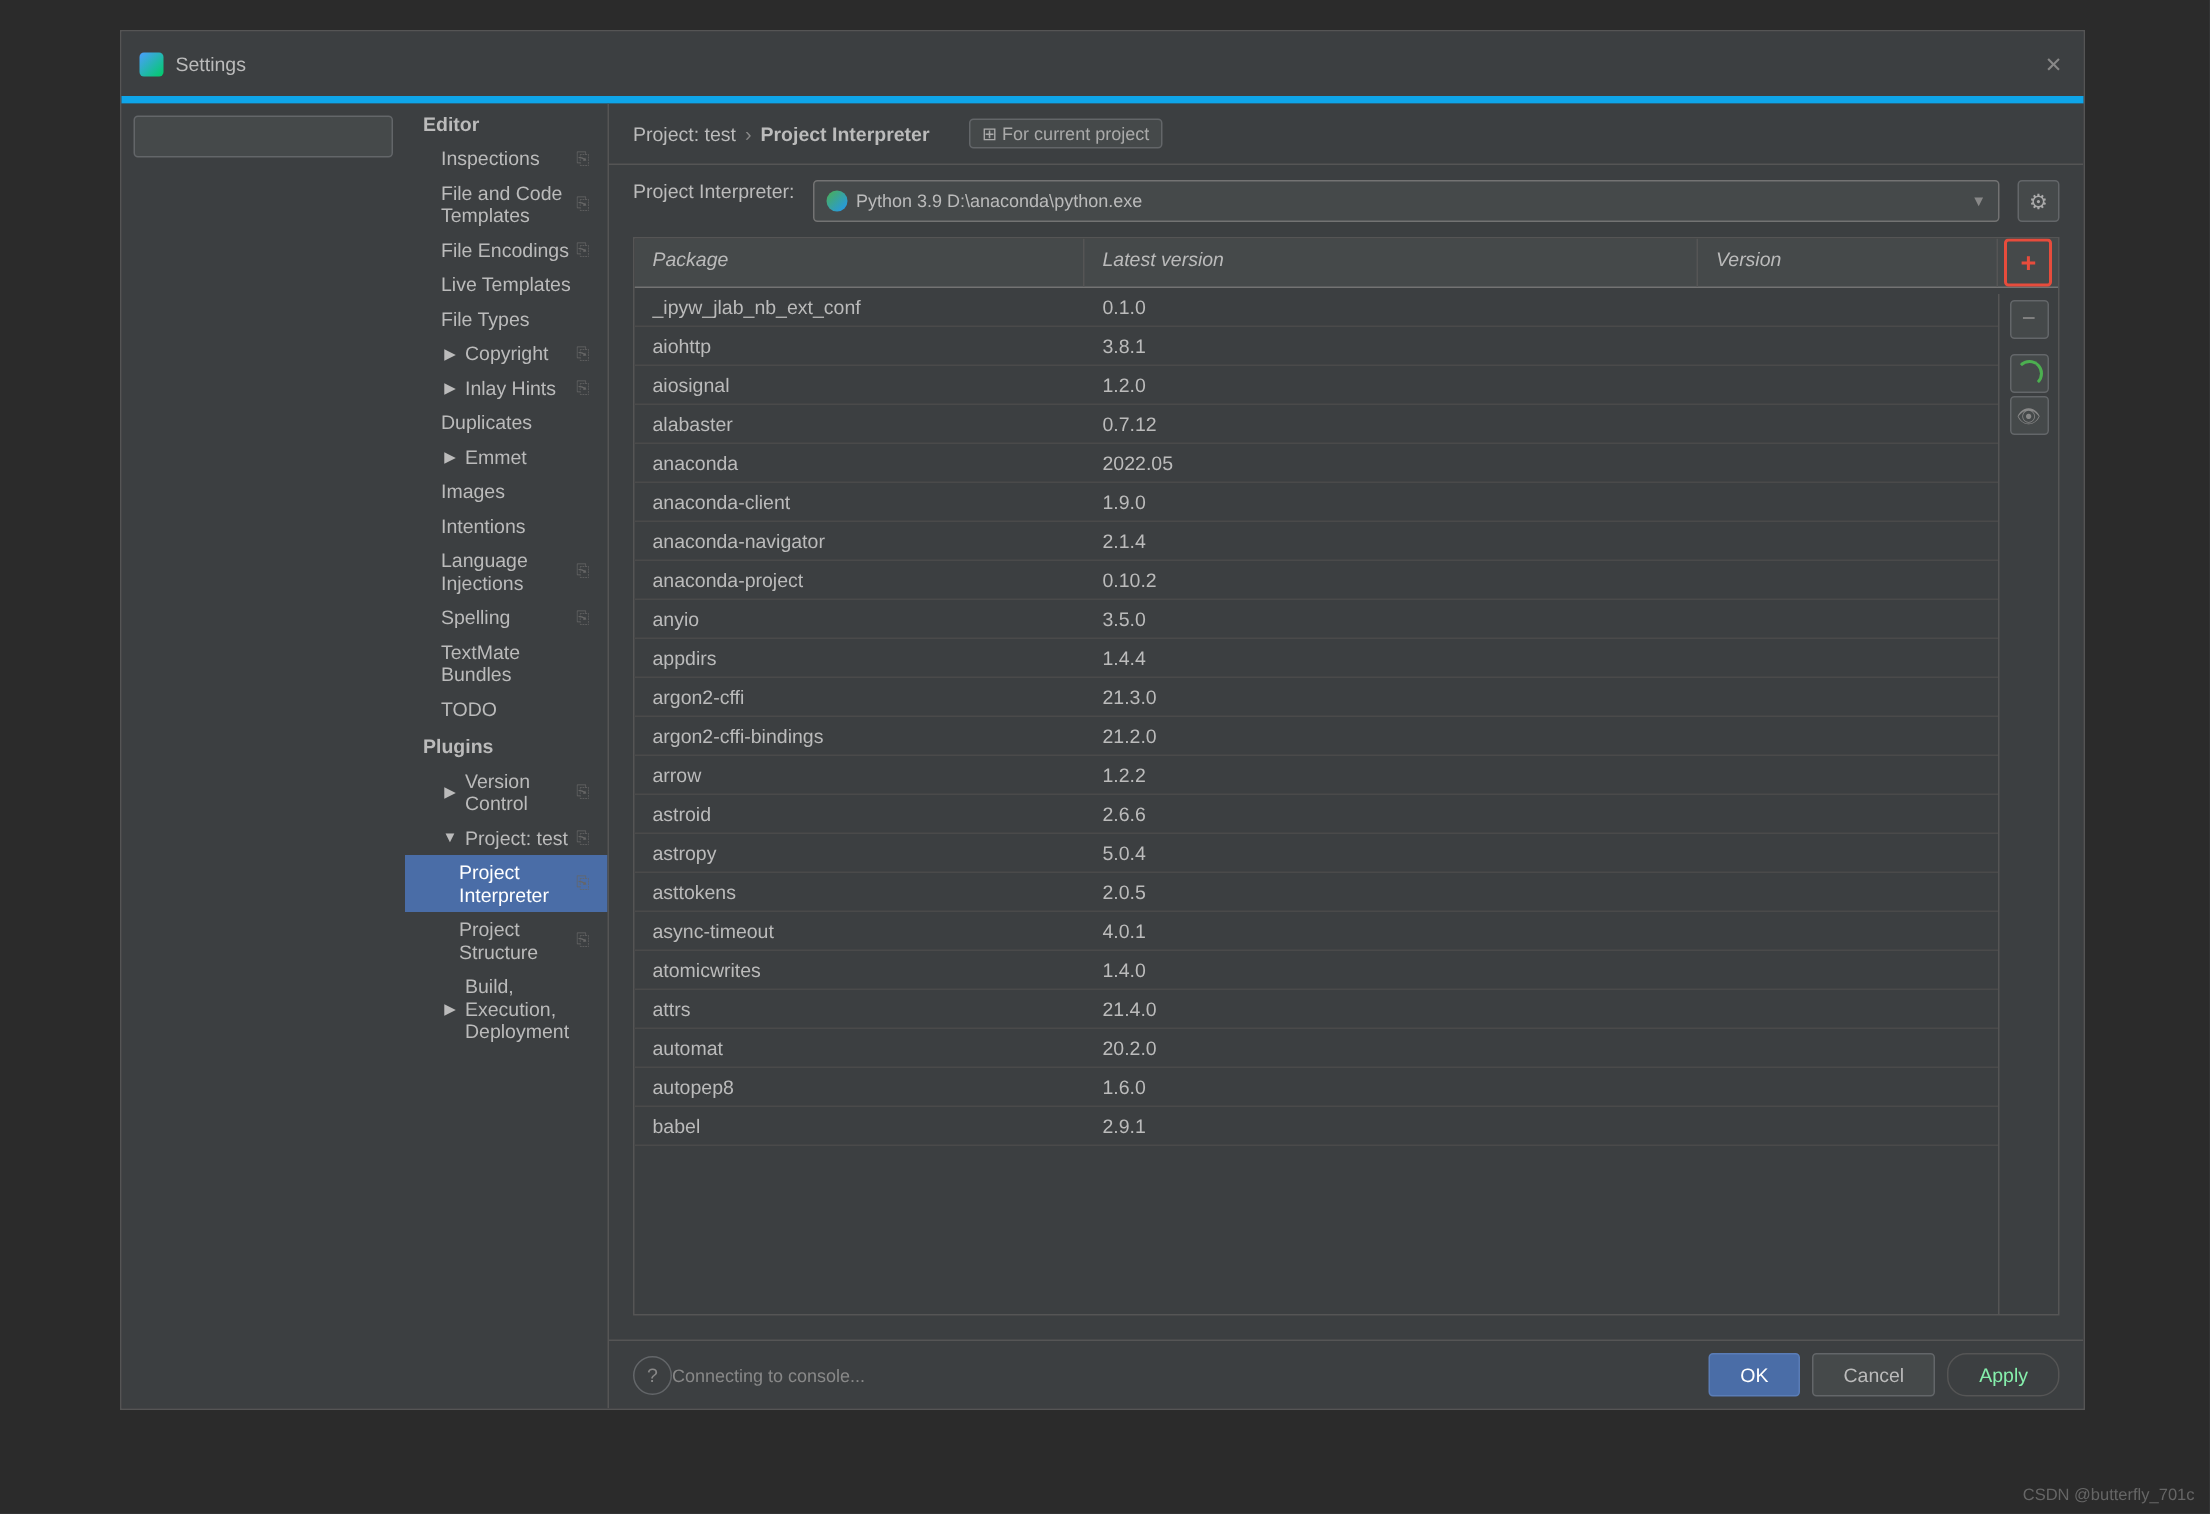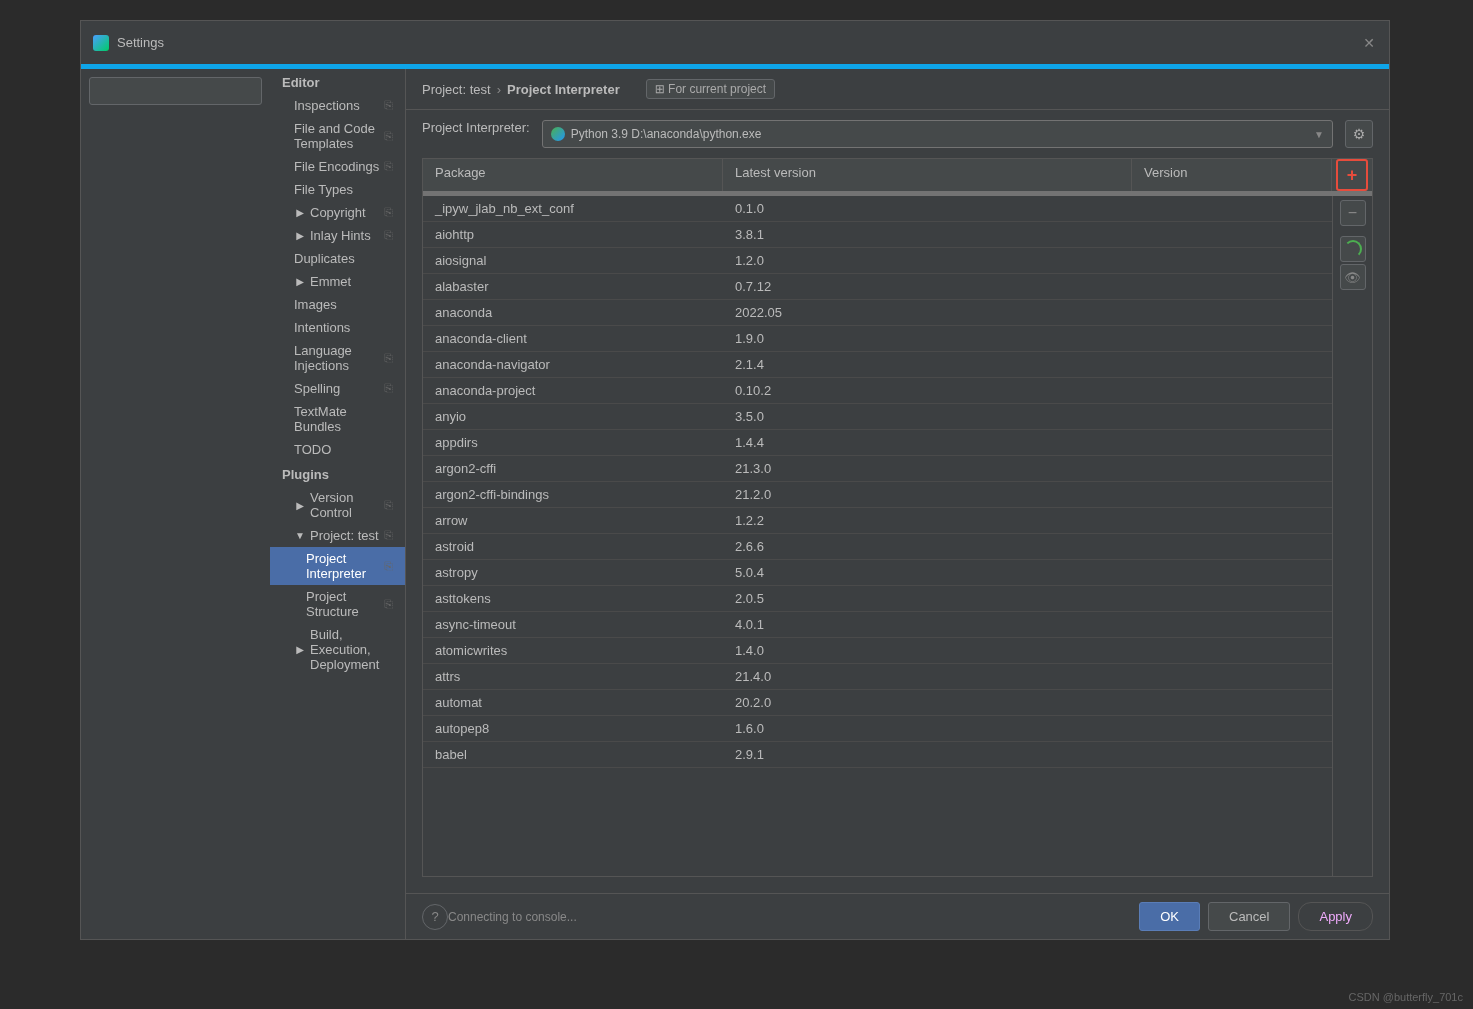--- a/index.html
+++ b/index.html
@@ -262,22 +262,23 @@
       margin: 0 16px 16px 16px;
       border: 1px solid #555;
       display: flex;
       flex-direction: column;
       position: relative;
     }
 
     .table-header {
       display: flex;
       background: #45494a;
-      border-bottom: 5px solid #737373;
-      flex-shrink: 0;
+      border-bottom: 1px solid #737373;
+      flex-shrink: 0;
+      font-style: italic;
     }
 
     .table-header-cell {
       padding: 6px 12px;
       color: #bbbbbb;
       font-size: 13px;
       font-weight: normal;
       border-right: 1px solid #555;
     }
 
@@ -422,21 +423,21 @@
       padding: 6px 20px;
       cursor: pointer;
       font-size: 13px;
       margin-left: 8px;
     }
 
     .btn-apply {
       background: #3c3f41;
       border: 1px solid #555;
       border-radius: 13px;
-      color: #f0abfc;
+      color: #86efac;
       padding: 6px 20px;
       cursor: default;
       font-size: 13px;
       margin-left: 8px;
     }
 
     .watermark {
       position: absolute;
       bottom: 6px;
       right: 10px;
@@ -468,20 +469,23 @@
           <span>Inspections</span>
           <span class="copy-icon">⎘</span>
         </div>
         <div class="sidebar-item indent1">
           <span>File and Code Templates</span>
           <span class="copy-icon">⎘</span>
         </div>
         <div class="sidebar-item indent1">
           <span>File Encodings</span>
           <span class="copy-icon">⎘</span>
+        </div>
+        <div class="sidebar-item indent1">
+          <span>Live Templates</span>
         </div>
         <div class="sidebar-item indent1">
           <span>File Types</span>
         </div>
         <div class="sidebar-item indent1">
           <span class="arrow">▶</span>
           <span>Copyright</span>
           <span class="copy-icon">⎘</span>
         </div>
         <div class="sidebar-item indent1">

